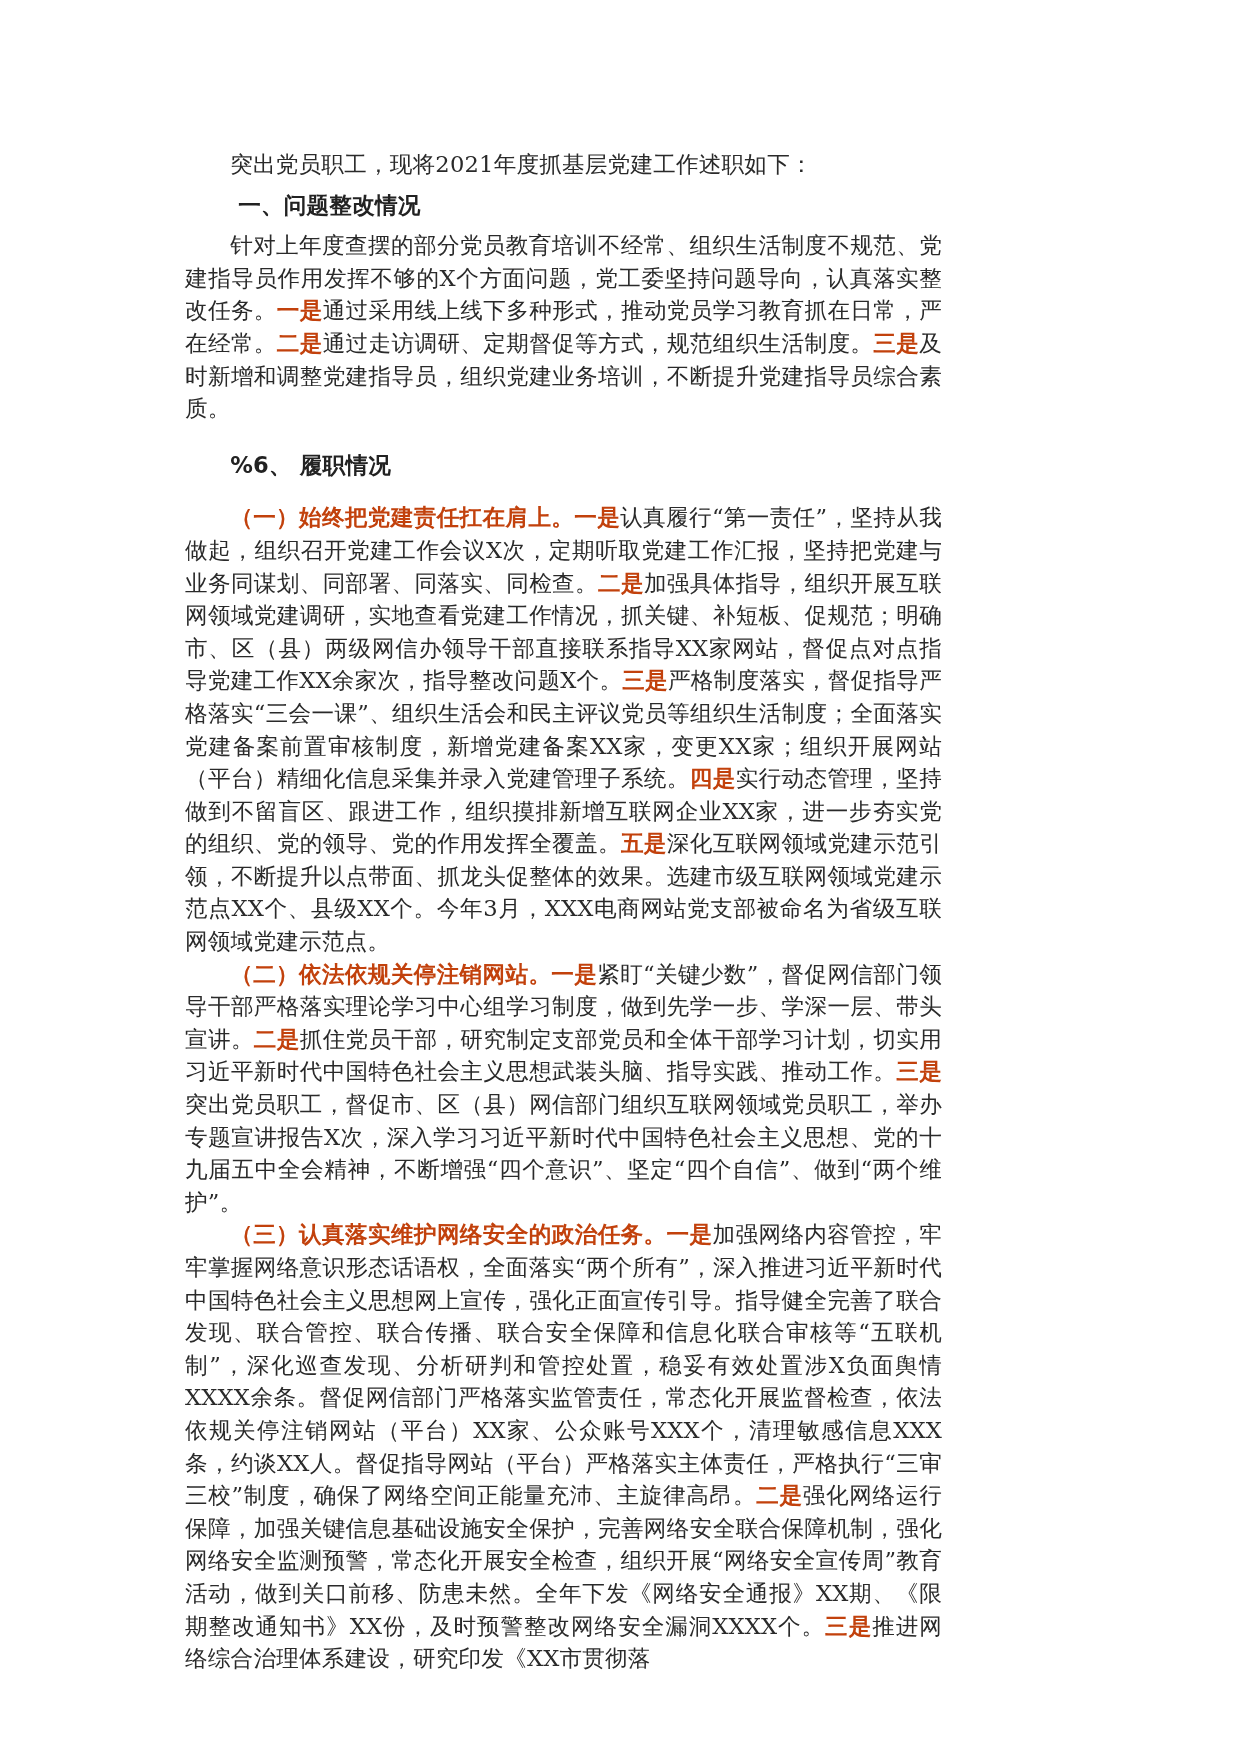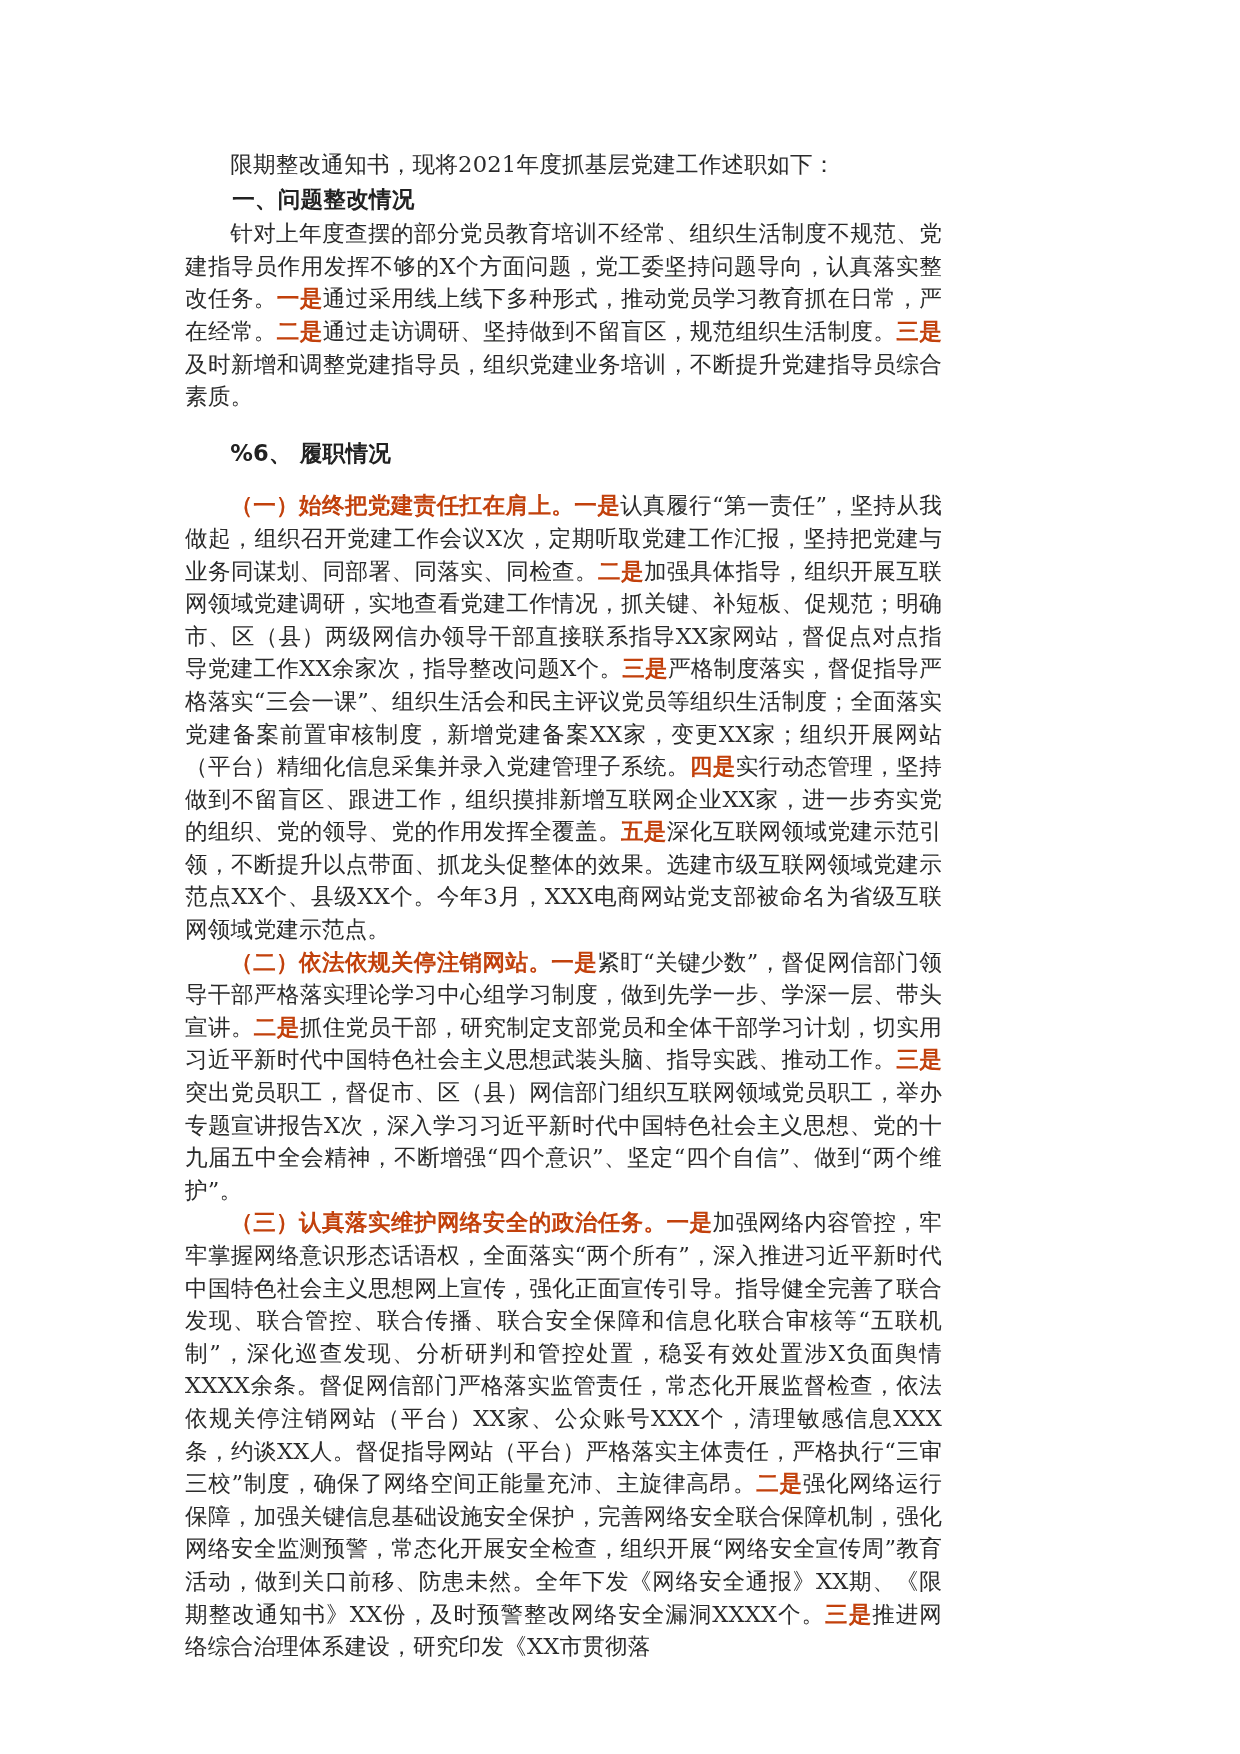--- a/index.html
+++ b/index.html
@@ -4,33 +4,33 @@
 <style>
   html, body { margin: 0; padding: 0; background: #ffffff; }
   body { width: 1240px; height: 1754px; position: relative; overflow: hidden; }
   .page {
     position: absolute; left: 185px; top: 148px; width: 757px;
     font-family: "DejaVu Serif", "Liberation Serif", serif;
     font-size: 22.6px; line-height: 32.6px; color: #2a2a2a;
     text-align: justify; letter-spacing: 0.2px;
   }
   .p { margin: 0; text-indent: 2em; }
-  .h1 { margin: 2px; text-indent: 2em; font-family: "DejaVu Sans", "Liberation Sans", sans-serif; font-weight: bold; color: #222; }
+  .h1 { margin: 8px; text-indent: 2em; font-family: "DejaVu Sans", "Liberation Sans", sans-serif; font-weight: bold; color: #222; }
   .h1b { margin: 24px 0 20px 0; }
   b, .b { font-family: "DejaVu Sans", "Liberation Sans", sans-serif; font-weight: bold; color: #c2410c; }
 </style>
 </head>
 <body>
 
 <div class="page">
-  <p class="p">限期整改通知书，现将2021年度抓基层党建工作述职如下：</p>
+  <p class="p">突出党员职工，现将2021年度抓基层党建工作述职如下：</p>
 
   <p class="h1">一、问题整改情况</p>
   <p class="p">
-    <span>针对上年度查摆的部分党员教育培训不经常、组织生活制度不规范、党建指导员作用发挥不够的X个方面问题，党工委坚持问题导向，认真落实整改任务。</span><b>一是</b><span>通过采用线上线下多种形式，推动党员学习教育抓在日常，严在经常。</span><b>二是</b><span>通过走访调研、坚持做到不留盲区，规范组织生活制度。</span><b>三是</b><span>及时新增和调整党建指导员，组织党建业务培训，不断提升党建指导员综合素质。</span>
+    <span>针对上年度查摆的部分党员教育培训不经常、组织生活制度不规范、党建指导员作用发挥不够的X个方面问题，党工委坚持问题导向，认真落实整改任务。</span><b>一是</b><span>通过采用线上线下多种形式，推动党员学习教育抓在日常，严在经常。</span><b>二是</b><span>通过走访调研、定期督促等方式，规范组织生活制度。</span><b>三是</b><span>及时新增和调整党建指导员，组织党建业务培训，不断提升党建指导员综合素质。</span>
   </p>
 
   <p class="h1 h1b">%6、 履职情况</p>
 
   <p class="p">
     <b>（一）始终把党建责任扛在肩上。</b><b>一是</b><span>认真履行“第一责任”，坚持从我做起，组织召开党建工作会议X次，定期听取党建工作汇报，坚持把党建与业务同谋划、同部署、同落实、同检查。</span><b>二是</b><span>加强具体指导，组织开展互联网领域党建调研，实地查看党建工作情况，抓关键、补短板、促规范；明确市、区（县）两级网信办领导干部直接联系指导XX家网站，督促点对点指导党建工作XX余家次，指导整改问题X个。</span><b>三是</b><span>严格制度落实，督促指导严格落实“三会一课”、组织生活会和民主评议党员等组织生活制度；全面落实党建备案前置审核制度，新增党建备案XX家，变更XX家；组织开展网站（平台）精细化信息采集并录入党建管理子系统。</span><b>四是</b><span>实行动态管理，坚持做到不留盲区、跟进工作，组织摸排新增互联网企业XX家，进一步夯实党的组织、党的领导、党的作用发挥全覆盖。</span><b>五是</b><span>深化互联网领域党建示范引领，不断提升以点带面、抓龙头促整体的效果。选建市级互联网领域党建示范点XX个、县级XX个。今年3月，XXX电商网站党支部被命名为省级互联网领域党建示范点。</span>
   </p>
 
   <p class="p">
     <b>（二）依法依规关停注销网站。</b><b>一是</b><span>紧盯“关键少数”，督促网信部门领导干部严格落实理论学习中心组学习制度，做到先学一步、学深一层、带头宣讲。</span><b>二是</b><span>抓住党员干部，研究制定支部党员和全体干部学习计划，切实用习近平新时代中国特色社会主义思想武装头脑、指导实践、推动工作。</span><b>三是</b><span>突出党员职工，督促市、区（县）网信部门组织互联网领域党员职工，举办专题宣讲报告X次，深入学习习近平新时代中国特色社会主义思想、党的十九届五中全会精神，不断增强“四个意识”、坚定“四个自信”、做到“两个维护”。</span>

